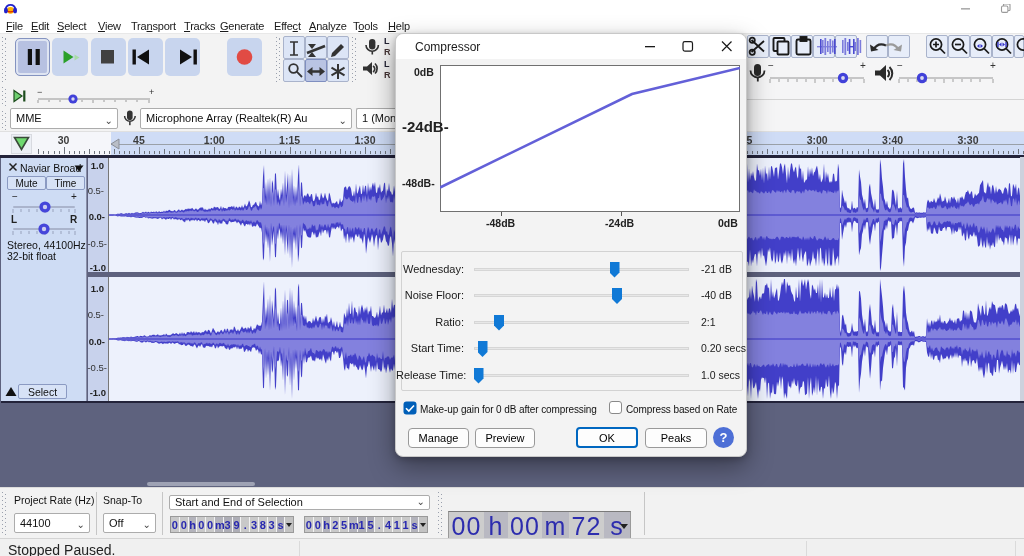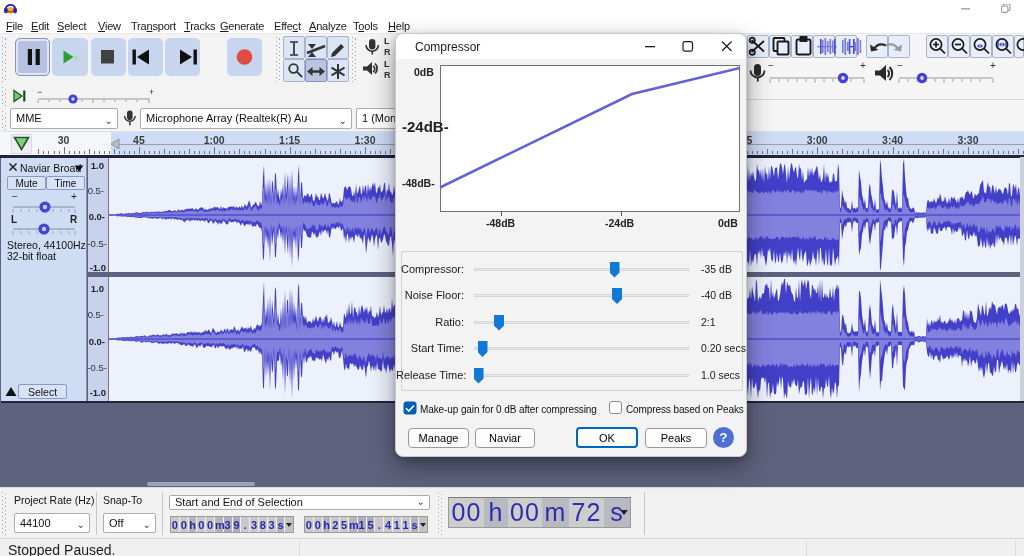--- a/index.html
+++ b/index.html
@@ -603,21 +603,21 @@
           <div style="width:7.8px;background:#c9c9c9;color:#2828b0;font-size:11px;font-weight:bold;text-align:center;line-height:16px;margin-right:1px">4</div>
           <div style="width:7.8px;background:#c9c9c9;color:#2828b0;font-size:11px;font-weight:bold;text-align:center;line-height:16px;margin-right:1px">1</div>
           <div style="width:7.8px;background:#c9c9c9;color:#2828b0;font-size:11px;font-weight:bold;text-align:center;line-height:16px;margin-right:1px">1</div>
           <div style="width:7.8px;background:#b3b3bb;color:#2828b0;font-size:11px;font-weight:bold;text-align:center;line-height:16px;margin-right:1px">s</div>
           <div style="width:8px;background:#c3c3c3;position:relative">
             <div style="position:absolute;right:1px;top:6px;width:0;height:0;border-left:3.5px solid transparent;border-right:3.5px solid transparent;border-top:4.5px solid #222"></div>
           </div>
         </div>
       </div>
   <div class="grip" style="left:438px;top:4px;height:43px"></div>
-  <div class="abs" style="left:448px;top:9px">
+  <div class="abs" style="left:448px;top:23px">
         <div style="position:relative;height:31px;display:flex;align-items:stretch;border:1px solid #9a9a9a;border-top-color:#7a7a7a">
           <div style="width:35px;background:#cdcdcd;color:#2d2dae;font-size:25px;text-align:center;line-height:29px;letter-spacing:1px">00</div>
           <div style="width:24px;background:#b9b9c2;color:#2d2dae;font-size:25px;text-align:center;line-height:29px;letter-spacing:1px">h</div>
           <div style="width:34px;background:#cdcdcd;color:#2d2dae;font-size:25px;text-align:center;line-height:29px;letter-spacing:1px">00</div>
           <div style="width:27px;background:#b9b9c2;color:#2d2dae;font-size:25px;text-align:center;line-height:29px;letter-spacing:1px">m</div>
           <div style="width:35px;background:#cdcdcd;color:#2d2dae;font-size:25px;text-align:center;line-height:29px;letter-spacing:1px">72</div>
           <div style="width:26px;background:#b9b9c2;color:#2d2dae;font-size:25px;text-align:center;line-height:29px;letter-spacing:1px">s</div>
           <div style="position:absolute;right:2px;top:12px;width:0;height:0;border-left:4px solid transparent;border-right:4px solid transparent;border-top:5px solid #222"></div>
         </div>
       </div>
@@ -647,24 +647,24 @@
   <svg class="abs" style="left:44px;top:31px" width="300" height="147" viewBox="0 0 300 147">
     <path d="M0 122.5 L192 29 L300 3" fill="none" stroke="#6360d8" stroke-width="2.6"></path>
   </svg>
   <div class="abs" style="left:105px;top:178px;width:1px;height:4px;background:#555"></div>
   <div class="abs" style="left:225px;top:178px;width:1px;height:4px;background:#555"></div>
   <div class="lbl" style="left:90px;top:183px;font-size:10.5px;font-weight:bold;color:#222">-48dB</div>
   <div class="lbl" style="left:209px;top:183px;font-size:10.5px;font-weight:bold;color:#222">-24dB</div>
   <div class="lbl" style="left:322px;top:183px;font-size:10.5px;font-weight:bold;color:#222">0dB</div>
 
   <div class="abs" style="left:5px;top:217px;width:342px;height:140px;border:1px solid #d2d2d2;border-radius:2px"></div>
-  <div class="abs" style="left:0px;top:228.5px;width:68px;text-align:right;font-size:11px;color:#1a1a1a;white-space:nowrap">Compressor:</div>
+  <div class="abs" style="left:0px;top:228.5px;width:68px;text-align:right;font-size:11px;color:#1a1a1a;white-space:nowrap">Wednesday:</div>
       <div class="abs" style="left:78px;top:233.5px;width:215px;height:3px;background:#e7e7e7;border:1px solid #d6d6d6"></div>
       <div class="abs" style="left:213.5px;top:227.5px;width:10px;height:16px;background:#1079d6;clip-path:polygon(0 0,100% 0,100% 68%,50% 100%,0 68%)"></div>
-      <div class="abs" style="left:305px;top:228.5px;font-size:10.5px;color:#1a1a1a;white-space:nowrap">-35 dB</div>
+      <div class="abs" style="left:305px;top:228.5px;font-size:10.5px;color:#1a1a1a;white-space:nowrap">-21 dB</div>
       <div class="abs" style="left:0px;top:255.0px;width:68px;text-align:right;font-size:11px;color:#1a1a1a;white-space:nowrap">Noise Floor:</div>
       <div class="abs" style="left:78px;top:260.0px;width:215px;height:3px;background:#e7e7e7;border:1px solid #d6d6d6"></div>
       <div class="abs" style="left:216.0px;top:254.0px;width:10px;height:16px;background:#1079d6;clip-path:polygon(0 0,100% 0,100% 68%,50% 100%,0 68%)"></div>
       <div class="abs" style="left:305px;top:255.0px;font-size:10.5px;color:#1a1a1a;white-space:nowrap">-40 dB</div>
       <div class="abs" style="left:0px;top:281.5px;width:68px;text-align:right;font-size:11px;color:#1a1a1a;white-space:nowrap">Ratio:</div>
       <div class="abs" style="left:78px;top:286.5px;width:215px;height:3px;background:#e7e7e7;border:1px solid #d6d6d6"></div>
       <div class="abs" style="left:98.0px;top:280.5px;width:10px;height:16px;background:#1079d6;clip-path:polygon(0 0,100% 0,100% 68%,50% 100%,0 68%)"></div>
       <div class="abs" style="left:305px;top:281.5px;font-size:10.5px;color:#1a1a1a;white-space:nowrap">2:1</div>
       <div class="abs" style="left:0px;top:308.0px;width:68px;text-align:right;font-size:11px;color:#1a1a1a;white-space:nowrap">Start Time:</div>
       <div class="abs" style="left:78px;top:313.0px;width:215px;height:3px;background:#e7e7e7;border:1px solid #d6d6d6"></div>
@@ -674,22 +674,22 @@
       <div class="abs" style="left:78px;top:339.5px;width:215px;height:3px;background:#e7e7e7;border:1px solid #d6d6d6"></div>
       <div class="abs" style="left:77.5px;top:333.5px;width:10px;height:16px;background:#1079d6;clip-path:polygon(0 0,100% 0,100% 68%,50% 100%,0 68%)"></div>
       <div class="abs" style="left:305px;top:334.5px;font-size:10.5px;color:#1a1a1a;white-space:nowrap">1.0 secs</div>
 
   <svg class="abs" style="left:7px;top:367px" width="14" height="14" viewBox="0 0 14 14">
     <rect x="0.5" y="0.5" width="13" height="13" rx="3" fill="#005fb8"></rect>
     <path d="M3 7.2 L5.8 10 L11 4.5" fill="none" stroke="#fff" stroke-width="1.6"></path>
   </svg>
   <div class="lbl" style="left:24px;top:369.5px;font-size:10px;letter-spacing:-0.1px">Make-up gain for 0 dB after compressing</div>
   <div class="abs" style="left:213px;top:367px;width:13px;height:13px;background:#fff;border:1px solid #8a8a8a;border-radius:3px"></div>
-  <div class="lbl" style="left:230px;top:369.5px;font-size:10px;letter-spacing:-0.1px">Compress based on Peaks</div>
+  <div class="lbl" style="left:230px;top:369.5px;font-size:10px;letter-spacing:-0.1px">Compress based on Rate</div>
 
   <div class="abs" style="left:12px;top:394px;width:61px;height:20px;background:#fdfdfd;border:1px solid #999;border-radius:4px;font-size:11px;text-align:center;line-height:19px">Manage</div>
-  <div class="abs" style="left:79px;top:394px;width:60px;height:20px;background:#fdfdfd;border:1px solid #999;border-radius:4px;font-size:11px;text-align:center;line-height:19px">Naviar</div>
+  <div class="abs" style="left:79px;top:394px;width:60px;height:20px;background:#fdfdfd;border:1px solid #999;border-radius:4px;font-size:11px;text-align:center;line-height:19px">Preview</div>
   <div class="abs" style="left:180px;top:393px;width:62px;height:21px;background:#fdfdfd;border:2px solid #0067c0;border-radius:4px;font-size:11px;text-align:center;line-height:18px">OK</div>
   <div class="abs" style="left:249px;top:394px;width:62px;height:20px;background:#fdfdfd;border:1px solid #999;border-radius:4px;font-size:11px;text-align:center;line-height:19px">Peaks</div>
   <div class="abs" style="left:317px;top:393px;width:21px;height:21px;background:#4d6fd6;border-radius:50%;color:#fff;font-size:13px;font-weight:bold;text-align:center;line-height:21px">?</div>
 </div>
 
 </div>
 
 </body></html>

